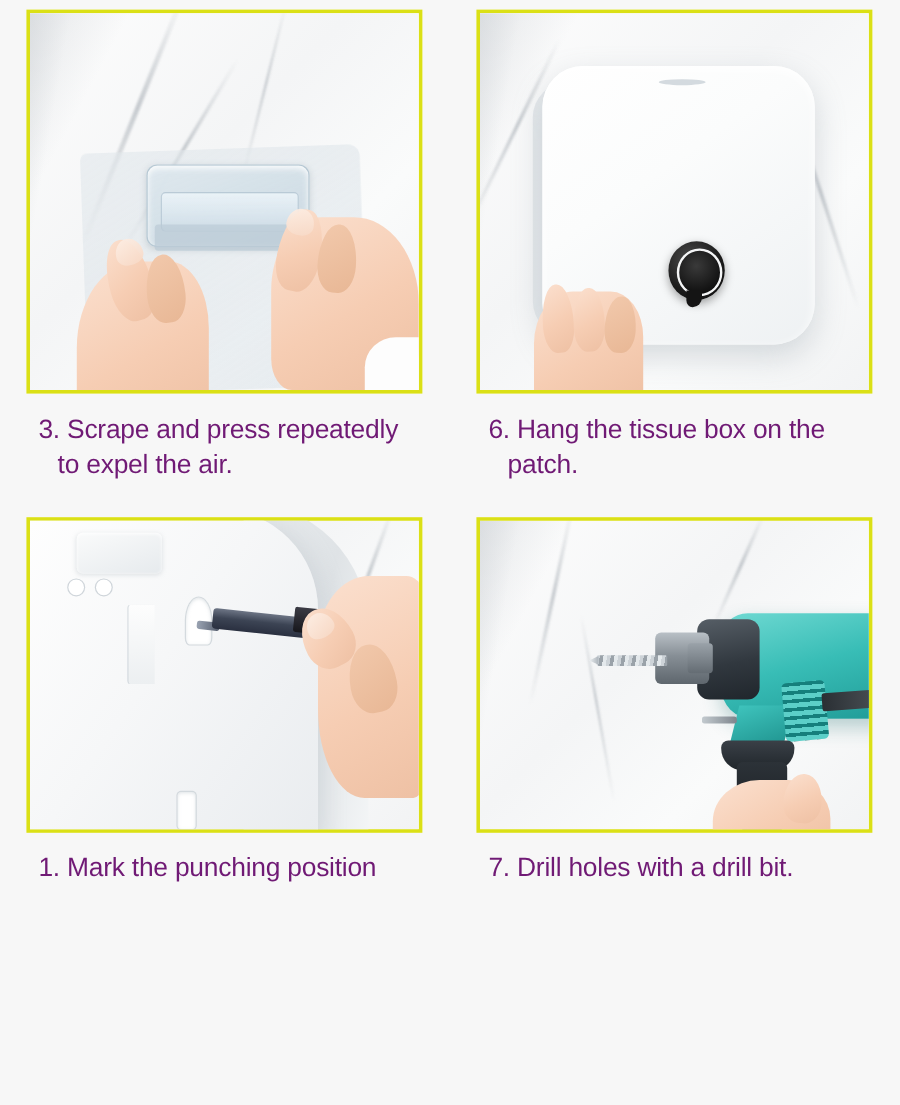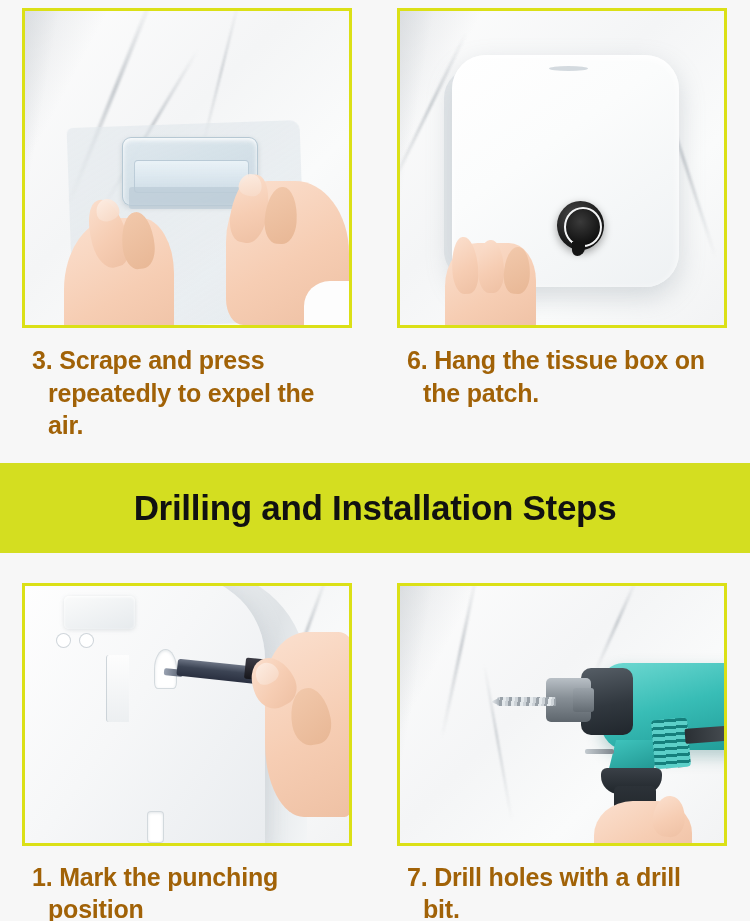--- a/index.html
+++ b/index.html
@@ -225,24 +225,24 @@
     background: linear-gradient(180deg, #2c3238, #191d21);
     border-radius: 5px;
   }
   .drill-depthrod {
     position: absolute; left: 57%; top: 63.5%; width: 9%; height: 2.2%;
     background: linear-gradient(90deg, #c3cacf, #7d858c); border-radius: 2px;
   }
 
   
   .caption {
-    font-size: 25px;
-    font-weight: bold;
+    font-size: 22px;
+    font-weight: normal;
     line-height: 1.30;
-    color: #a16207;
+    color: #701a75;
     letter-spacing: -.2px;
     padding-left: 2px;
     text-indent: -16px;
     margin-left: 16px;
   }
   .row1-captions { display: flex; width: 750px; margin-top: 16px; }
   .row1-captions .cap-cell { width: 375px; padding: 0 26px 0 30px; }
   .row2-captions { display: flex; width: 750px; margin-top: 15px; align-items: center; }
   .row2-captions .cap-cell { width: 375px; padding: 0 26px 0 30px; }
 
@@ -317,23 +317,20 @@
 
   <div class="row1-captions">
     <div class="cap-cell">
       <div class="caption">3. Scrape and press repeatedly to expel the air.</div>
     </div>
     <div class="cap-cell">
       <div class="caption">6. Hang the tissue box on the patch.</div>
     </div>
   </div>
 
-  <div class="banner">
-    <div class="banner-title">Drilling and Installation Steps</div>
-  </div>
   <div class="gap-after-banner"></div>
 
   <div class="panel-row row2">
 
     <div class="panel-col">
       <div class="photo-frame">
         <div class="photo">
           <div class="marble"></div>
           <div class="vein" style="left:86%;top:-6%;width:3px;height:50%;transform:rotate(20deg);"></div>
 

